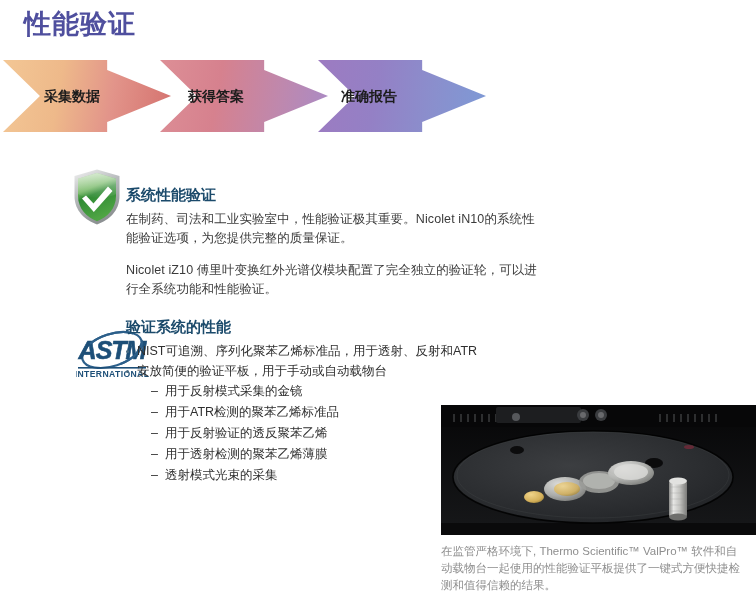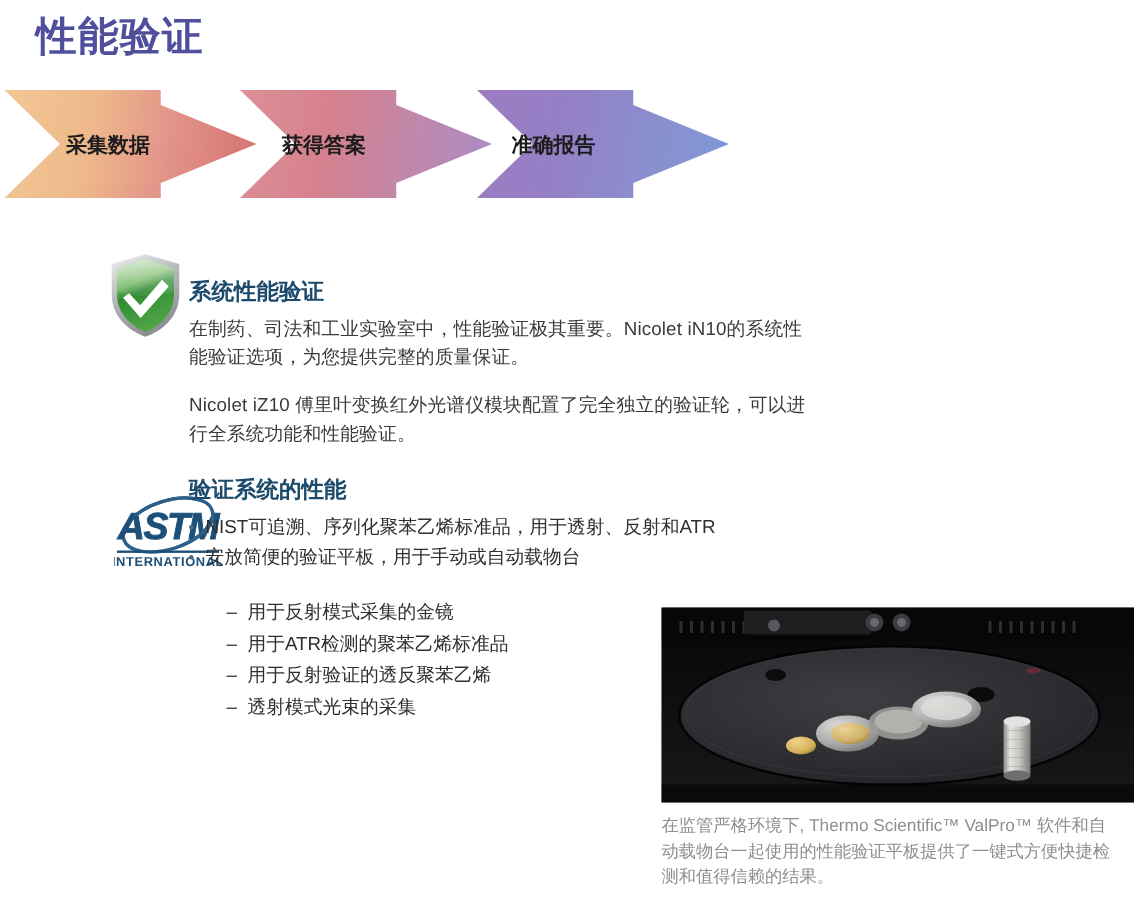--- a/index.html
+++ b/index.html
@@ -126,21 +126,21 @@
     position: absolute;
     left: 0;
     top: 8px;
     width: 3px;
     height: 3px;
     border-radius: 50%;
     background: #4a6b82;
   }
   .sub-list {
     list-style: none;
-    margin: 17px 0 0 0;
+    margin: 0 0 0 0;
     padding: 0;
   }
   .sub-item {
     position: relative;
     padding-left: 28px;
     font-size: 12.5px;
     color: #2f2f2f;
     line-height: 21px;
   }
   .sub-item::before {
@@ -246,20 +246,21 @@
     <ul class="bullet-list">
       <li class="bullet-item">
         <span>NIST可追溯、序列化聚苯乙烯标准品，用于透射、反射和ATR</span>
       </li>
       <li class="bullet-item">
         <span>安放简便的验证平板，用于手动或自动载物台</span>
         <ul class="sub-list">
           <li class="sub-item">用于反射模式采集的金镜</li>
           <li class="sub-item">用于ATR检测的聚苯乙烯标准品</li>
           <li class="sub-item">用于反射验证的透反聚苯乙烯</li>
+          <li class="sub-item">用于透射检测的聚苯乙烯薄膜</li>
           <li class="sub-item">透射模式光束的采集</li>
         </ul>
       </li>
     </ul>
   </div>
 </div>
 
 <div id="product-photo">
   <svg width="315" height="130" viewBox="0 0 315 130">
     <defs>

